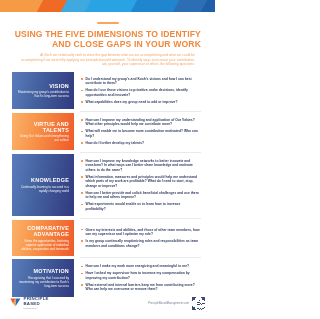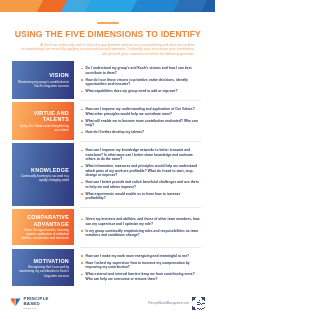--- a/index.html
+++ b/index.html
@@ -218,20 +218,21 @@
   <div class="band b4"></div>
   <div class="band b5"></div>
   <div class="band b6"></div>
   <div class="band b7"></div>
 </div>
 
 <div class="header">
   <div class="rule"></div>
   <h1 class="title">
     <span>USING THE FIVE DIMENSIONS TO IDENTIFY</span><br>
+    <span>AND CLOSE GAPS IN YOUR WORK</span>
   </h1>
   <p class="intro">At Koch we continually seek to close the gap between what we are accomplishing and what we could be accomplishing if we were fully applying our principle-based framework. To identify ways to increase your contribution, ask yourself, your supervisor or others the following questions:</p>
 </div>
 
 <div class="sections">
 
   <div class="section">
     <div class="label-block label-blue">
       <div class="label-title">VISION</div>
       <div class="label-sub">Maximizing my group's contribution to Koch's long-term success</div>

